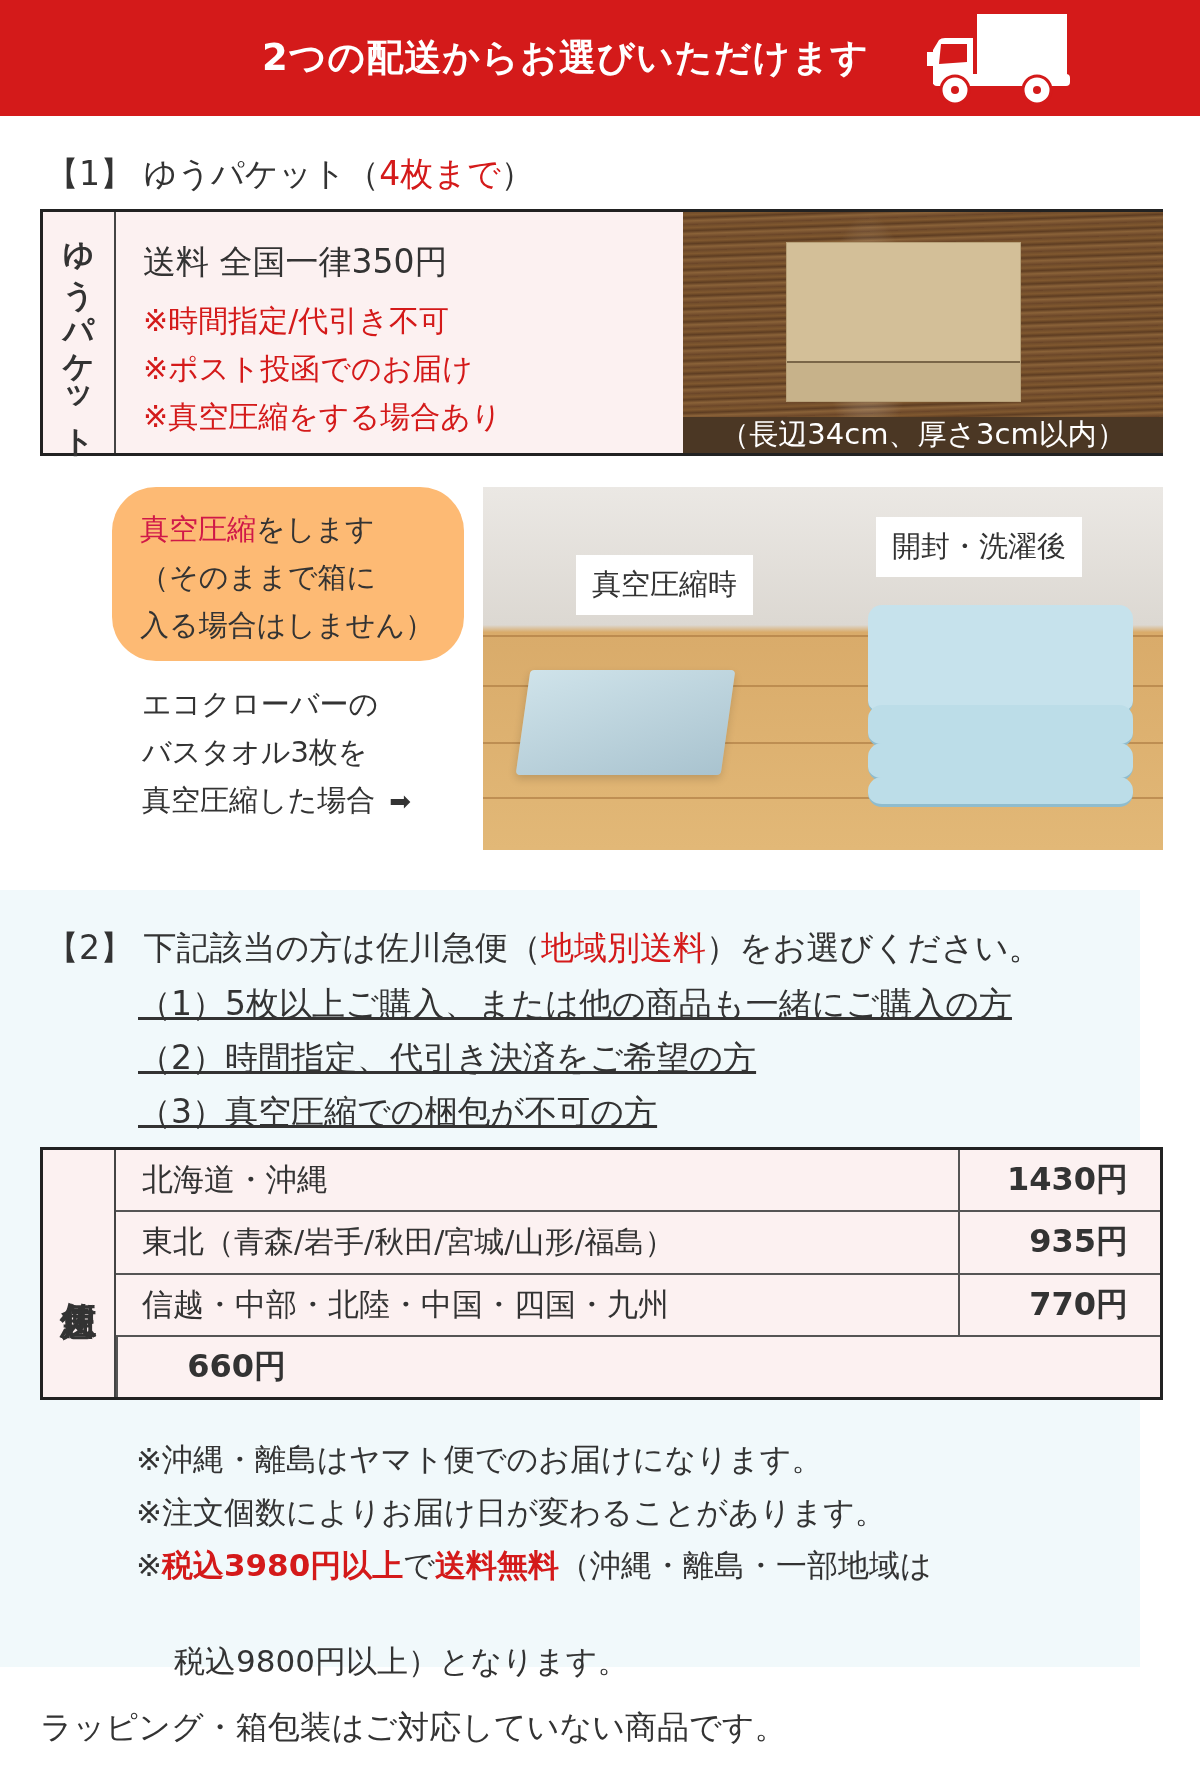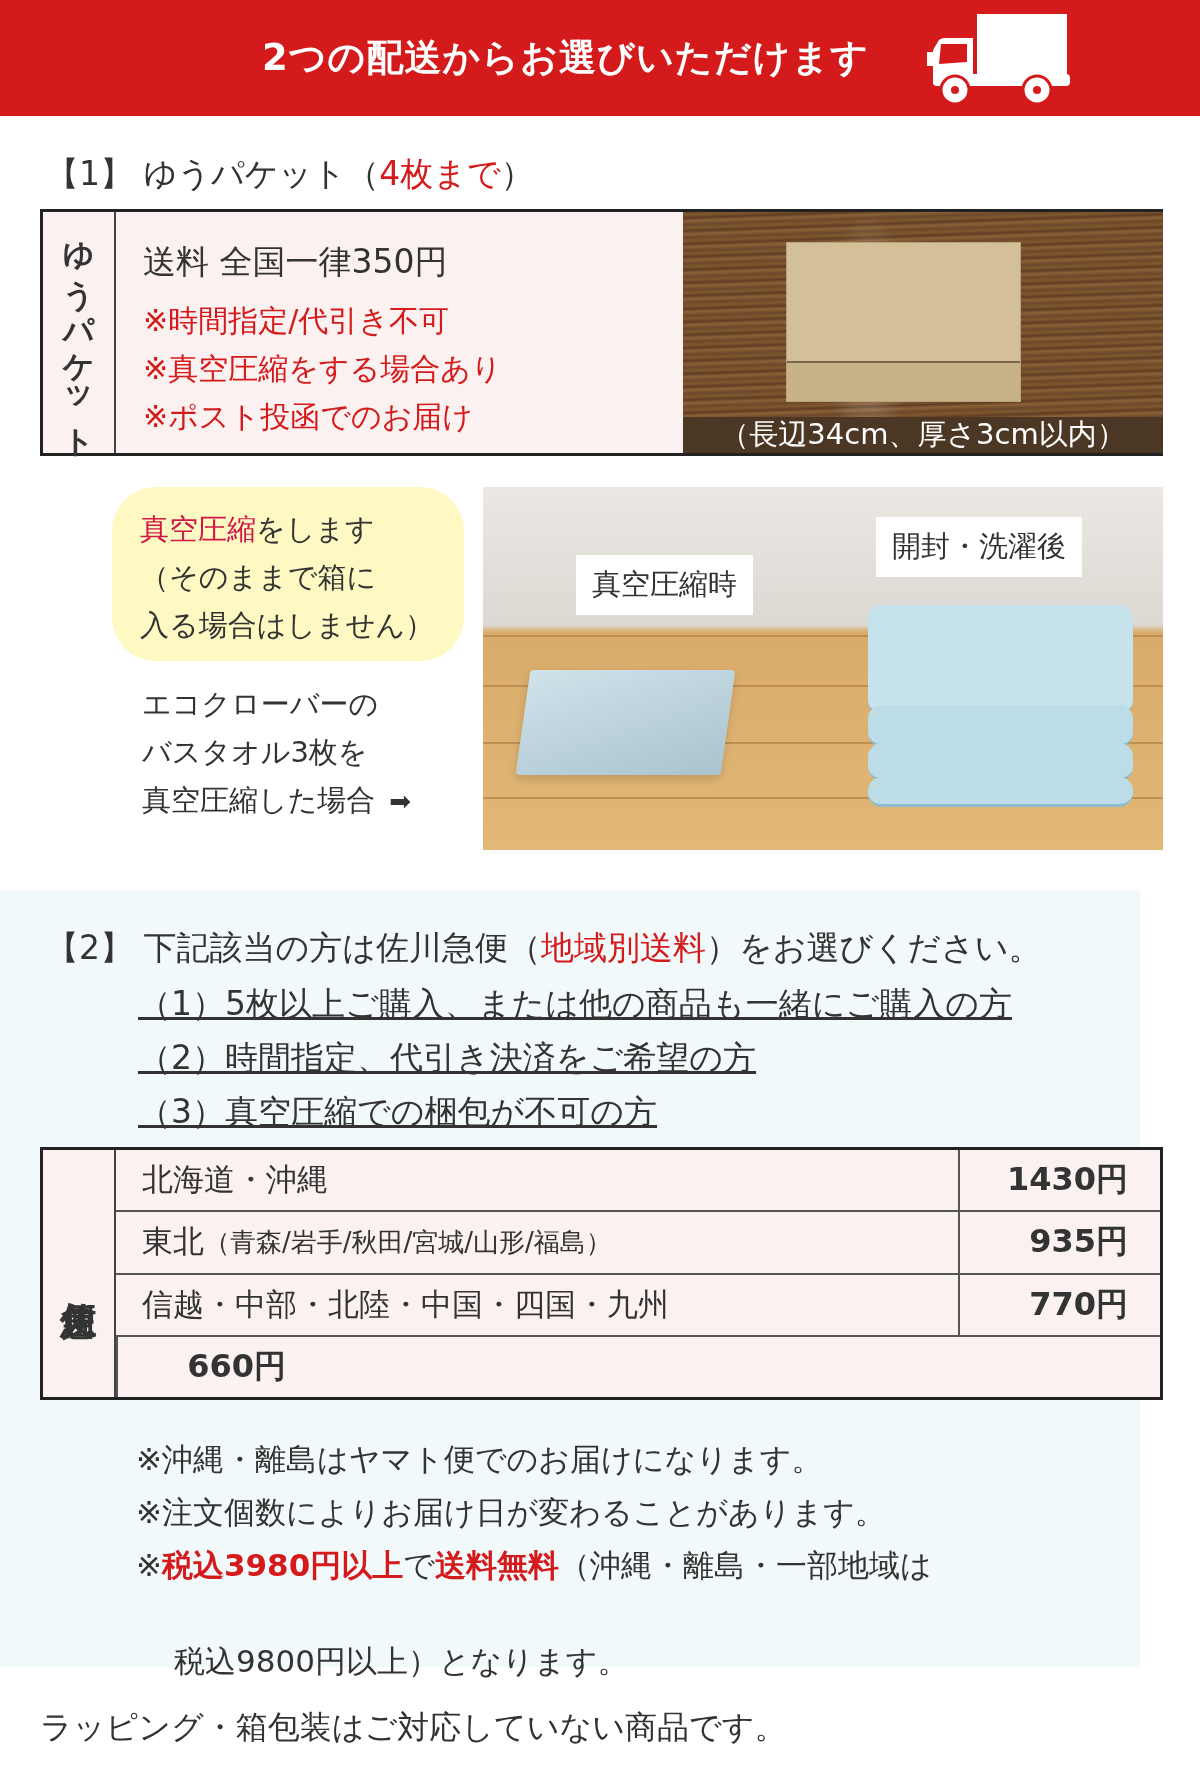--- a/index.html
+++ b/index.html
@@ -21,21 +21,21 @@
   .yp-info .l1 { font-size: 33px; color: #333; margin-bottom: 12px; white-space: nowrap; }
   .yp-info .note { font-size: 30px; color: #d41a1a; line-height: 48px; white-space: nowrap; }
   .yp-photo { position: absolute; left: 640px; top: 0; width: 480px; height: 241px; overflow: hidden;
               background: repeating-linear-gradient(178deg, #6e4a2a 0px, #80582f 3px, #5e3d22 6px, #8a6238 9px, #6a4528 13px); }
   .yp-photo .glare { position: absolute; left: 140px; top: 0; width: 90px; height: 241px; background: radial-gradient(ellipse at center, rgba(255,255,255,0.35), rgba(255,255,255,0) 70%); }
   .envelope { position: absolute; left: 103px; top: 30px; width: 235px; height: 160px; background: #d3bf98; border: 1px solid #b8a27a; }
   .envelope .flap { position: absolute; left: 0; top: 118px; width: 100%; height: 2px; background: #7a6648; }
   .envelope .edge { position: absolute; left: 0; bottom: 0; width: 100%; height: 40px; background: #c7b28a; }
   .yp-caption { position: absolute; left: 0; bottom: 0; width: 100%; height: 36px; background: #4b3724; color: #ffffff; font-size: 29px; display: flex; align-items: center; justify-content: center; white-space: nowrap; }
 
-  .bubble { position: absolute; left: 112px; top: 487px; width: 352px; height: 174px; background: #fef9c3; border-radius: 44px; padding: 18px 0 0 28px; }
+  .bubble { position: absolute; left: 112px; top: 487px; width: 352px; height: 174px; background: #fdba74; border-radius: 44px; padding: 18px 0 0 28px; }
   .bubble div { font-size: 29px; line-height: 48px; color: #333; white-space: nowrap; }
   .eco-text { position: absolute; left: 142px; top: 680px; }
   .eco-text div { font-size: 29px; line-height: 48px; color: #333; white-space: nowrap; }
   .arrow { display: inline-block; margin-left: 14px; font-size: 26px; color: #333; }
 
   .towel-photo { position: absolute; left: 483px; top: 487px; width: 680px; height: 363px; overflow: hidden; background: linear-gradient(180deg, #ebe8e4 0%, #dcd8d2 38%, #d9ab6a 40%, #e2b877 100%); }
   .plank { position: absolute; left: 0; width: 100%; height: 2px; background: #a8773d; opacity: 0.6; }
   .vac-pack { position: absolute; left: 40px; top: 183px; width: 205px; height: 105px; background: linear-gradient(160deg, #cfe3ea, #a9c3cf); transform: skewX(-8deg); border-radius: 4px; box-shadow: 0 4px 8px rgba(0,0,0,0.15); }
   .towel-stack { position: absolute; left: 385px; top: 118px; width: 265px; height: 200px; }
   .towel { position: absolute; left: 0; width: 100%; background: #bcdde8; border-radius: 14px; border-bottom: 3px solid #8fbccd; }
@@ -45,21 +45,21 @@
   .sec2-title { position: absolute; left: 46px; top: 36px; font-size: 33px; color: #333; white-space: nowrap; }
   .cond { position: absolute; left: 138px; font-size: 33px; color: #333; white-space: nowrap; text-decoration: underline; }
 
   .sg-table { position: absolute; left: 40px; top: 257px; width: 1123px; height: 253px; border: 3px solid #222; background: #fcf1f1; }
   .sg-label { position: absolute; left: 0; top: 0; width: 73px; height: 100%; border-right: 2px solid #444; display: flex; align-items: center; justify-content: center; }
   .sg-label .vtext { font-size: 36px; letter-spacing: 0; }
   .sg-rows { position: absolute; left: 73px; top: 0; right: 0; bottom: 0; display: flex; flex-direction: column; }
   .sg-row { flex: 1; display: flex; border-bottom: 2px solid #555; }
   .sg-row:last-child { border-bottom: none; }
   .sg-region { flex: 1; padding-left: 26px; display: flex; align-items: center; font-size: 31px; color: #333; white-space: nowrap; }
-  .sg-region .paren { font-size: 26px; text-align: center; }
+  .sg-region .paren { font-size: 30px; text-align: center; }
   .sg-price { width: 202px; border-left: 2px solid #555; display: flex; align-items: center; justify-content: flex-end; padding-right: 32px; font-size: 32px; font-weight: bold; color: #333; padding-left: 17px; }
 
   .notes { position: absolute; left: 136px; top: 543px; }
   .notes div { font-size: 31px; line-height: 53px; color: #333; white-space: nowrap; }
   .notes .b { font-weight: bold; color: #d41a1a; }
   .notes .indent { padding-left: 38px; margin-top: 43px; }
 
   .footer-text { position: absolute; left: 40px; top: 1706px; font-size: 32px; color: #333; white-space: nowrap; }
 </style>
 </head>
@@ -84,22 +84,22 @@
   <span>【1】 ゆうパケット（</span><span class="red">4枚まで</span><span>）</span>
 </div>
 
 <div class="yp-box">
   <div class="yp-label">
     <span class="vtext">ゆうパケット</span>
   </div>
   <div class="yp-info">
     <div class="l1">送料 全国一律350円</div>
     <div class="note">※時間指定/代引き不可</div>
+    <div class="note">※ポスト投函でのお届け</div>
     <div class="note">※真空圧縮をする場合あり</div>
-    <div class="note">※ポスト投函でのお届け</div>
   </div>
   <div class="yp-photo">
     <div class="glare"></div>
     <div class="envelope">
       <div class="edge"></div>
       <div class="flap"></div>
     </div>
     <div class="yp-caption">（長辺34cm、厚さ3cm以内）</div>
   </div>
 </div>

